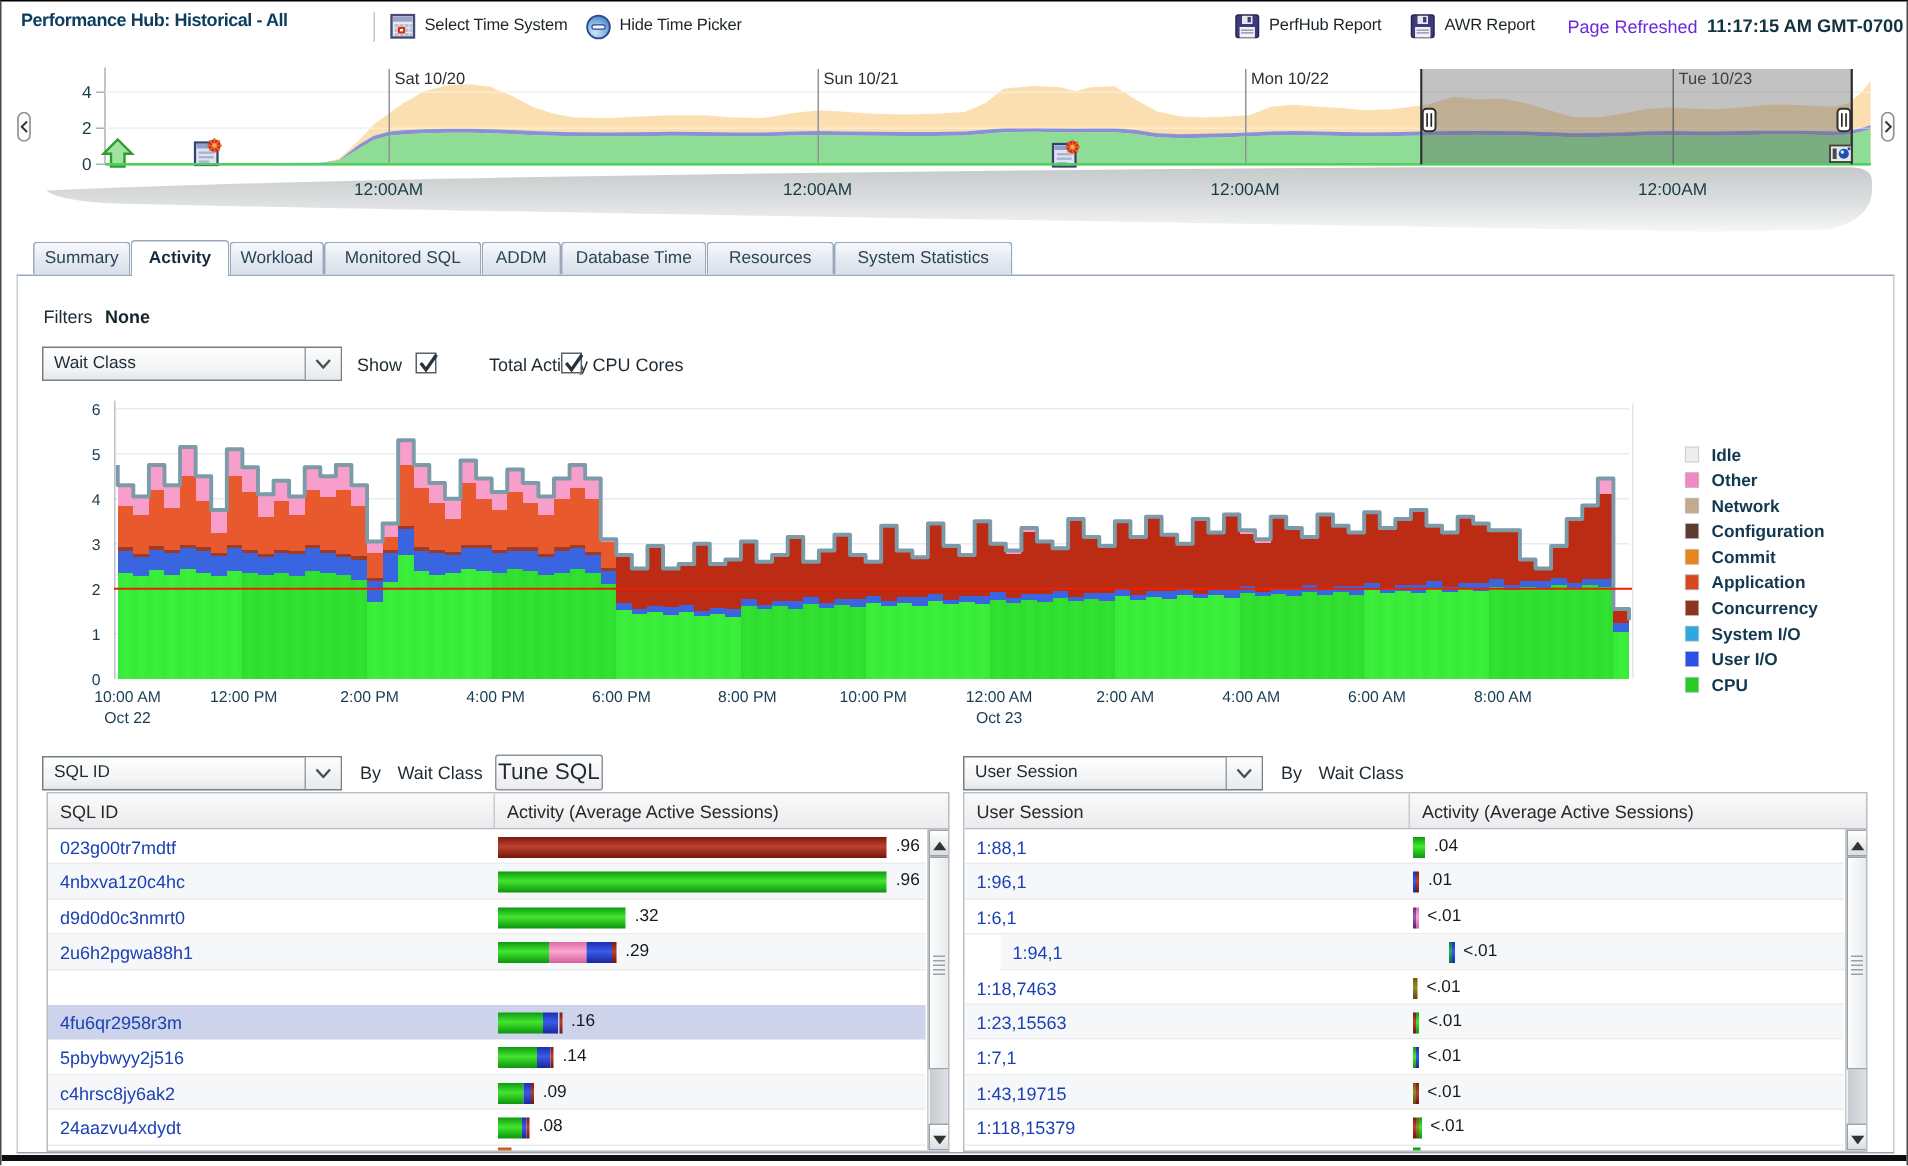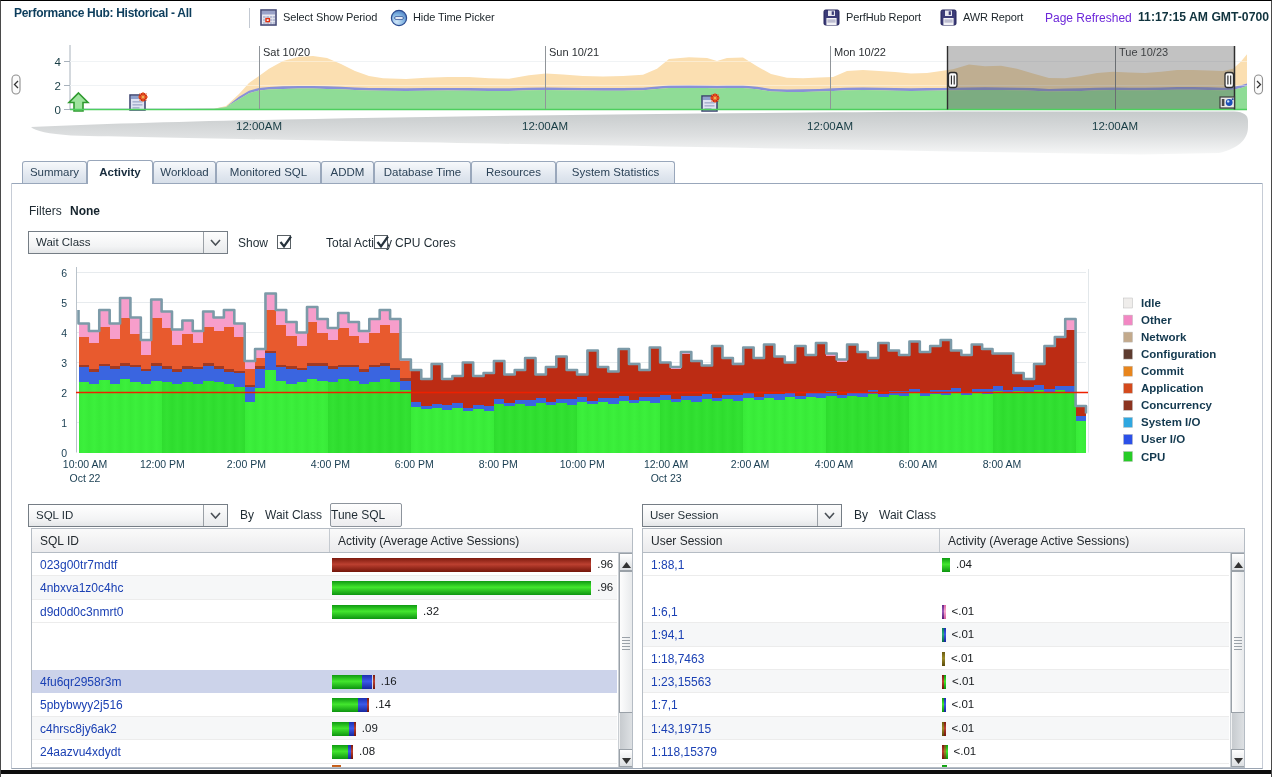--- a/index.html
+++ b/index.html
@@ -26,21 +26,21 @@
 #botbar { position:absolute; left:0; top:769px; width:1272px; height:4px; background:#0d0d0d; }
 
 .lbl { font-size:12px; color:#1f2b33; }
 .sel { position:absolute; height:23px; border:1px solid #757d85; background:linear-gradient(#fff,#f2f3f4 70%,#e4e6e8); font-size:11.5px; color:#1f2b33; }
 .sel .txt { position:absolute; left:7px; top:4px; }
 .sel .arr { position:absolute; right:0; top:0; width:24px; height:21px; border-left:1px solid #9aa0a6;
   background:linear-gradient(#fdfdfd,#e8eaec); text-align:center; font-size:10px; color:#444; line-height:21px; }
 .cb { position:absolute; width:14px; height:14px; border:1px solid #5a6166; background:#fff; }
 .cb svg { position:absolute; left:0px; top:-2px; }
 .btn { position:absolute; height:24px; border:1px solid #8d949c; border-radius:2px;
-  background:linear-gradient(#fefefe,#ececee); font-size:12px; color:#1f2b33; }
+  background:linear-gradient(#fefefe,#ececee); font-size:15px; color:#1f2b33; text-align:center; }
 
 .grid { position:absolute; border:1px solid #b5bcc4; background:#fff; }
 .ghead { position:absolute; left:0; top:0; right:0; height:24px; background:linear-gradient(#fafafa,#ebebed);
   border-bottom:1px solid #b5bcc4; font-size:12px; color:#23292e; }
 .ghead .c2 { position:absolute; top:0; bottom:0; border-left:1px solid #c5cad0; }
 .ghead span { position:absolute; top:5px; left:8px; white-space:nowrap; }
 .grow { position:absolute; left:0; height:24px; border-bottom:1px solid #ececec; font-size:12px; }
 .grow .lk { position:absolute; left:8px; top:5px; color:#1b41b4; white-space:nowrap; }
 .grow .val { position:absolute; top:5px; font-size:11.5px; color:#16191c; }
 .bseg { position:absolute; top:0; height:14px; }
@@ -73,21 +73,21 @@
   <rect x="3" y="10" width="2.6" height="2.2"></rect>
         <rect x="9.8" y="10" width="2.6" height="2.2"></rect>
         <rect x="13" y="10" width="2" height="2.2"></rect>
   <rect x="3" y="13" width="2.6" height="2"></rect>
         <rect x="6.4" y="13" width="2.6" height="2"></rect>
         <rect x="9.8" y="13" width="2.6" height="2"></rect>
         <rect x="13" y="13" width="2" height="2"></rect>
  </g>
  <rect x="6" y="9.6" width="3.4" height="3" fill="#fff" stroke="#e03010" stroke-width="1.4"></rect>
 </svg>
-<div class="abs hbtn" style="left:282px">Select Show Period</div>
+<div class="abs hbtn" style="left:282px">Select Time System</div>
 <svg class="abs hico" style="left:389px" width="18" height="18" viewBox="0 0 18 18">
  <defs>
         <radialGradient id="hcirc" cx="0.35" cy="0.75" r="0.9">
   <stop offset="0" stop-color="#cfe5f8"></stop>
           <stop offset="0.55" stop-color="#7fb2e0"></stop>
           <stop offset="1" stop-color="#3a6ab8"></stop>
  </radialGradient>
       </defs>
  <circle cx="9" cy="9" r="7.6" fill="url(#hcirc)" stroke="#2a4a90" stroke-width="1.2"></circle>
  <rect x="4.6" y="7.6" width="8.8" height="2.8" rx="1.4" fill="#f4f8ff" stroke="#2a4a90" stroke-width="0.8"></rect>
@@ -268,20 +268,28 @@
 <div class="grow" style="top:47.4px;width:585px;height:23.4px;background:#f6f7f8;">
 <span class="lk">4nbxva1z0c4hc</span>
 <div class="bseg" style="left:300.0px;top:5px;width:259.2px;background:linear-gradient(#0f9a12,#43e62e 45%,#0d9410);"></div>
 <span class="val" style="left:565.2px;">.96</span>
 </div>
 <div class="grow" style="top:70.8px;width:585px;height:23.4px;background:#ffffff;">
 <span class="lk">d9d0d0c3nmrt0</span>
 <div class="bseg" style="left:300.0px;top:5px;width:85.0px;background:linear-gradient(#0f9a12,#43e62e 45%,#0d9410);"></div>
 <span class="val" style="left:391.1px;">.32</span>
 </div>
+<div class="grow" style="top:94.2px;width:585px;height:23.4px;background:#f6f7f8;">
+<span class="lk">2u6h2pgwa88h1</span>
+<div class="bseg" style="left:300.0px;top:5px;width:33.8px;background:linear-gradient(#0f9a12,#43e62e 45%,#0d9410);"></div>
+<div class="bseg" style="left:333.8px;top:5px;width:25.6px;background:linear-gradient(#e06aa8,#f8a8cf 45%,#d65f9e);"></div>
+<div class="bseg" style="left:359.4px;top:5px;width:16.2px;background:linear-gradient(#1c2fb0,#3c5ae8 45%,#17289e);"></div>
+<div class="bseg" style="left:375.6px;top:5px;width:3.2px;background:linear-gradient(#7c1a0e,#bc4030 45%,#73150a);"></div>
+<span class="val" style="left:384.8px;">.29</span>
+</div>
 <div class="grow" style="top:141.0px;width:585px;height:33px;background:#ccd3ea;">
 <span class="lk">4fu6qr2958r3m</span>
 <div class="bseg" style="left:300.0px;top:5px;width:29.7px;background:linear-gradient(#0f9a12,#43e62e 45%,#0d9410);"></div>
 <div class="bseg" style="left:329.7px;top:5px;width:10.8px;background:linear-gradient(#1c2fb0,#3c5ae8 45%,#17289e);"></div>
 <div class="bseg" style="left:340.5px;top:5px;width:2.2px;background:linear-gradient(#7c1a0e,#bc4030 45%,#73150a);"></div>
 <span class="val" style="left:348.7px;">.16</span>
 </div>
 <div class="grow" style="top:164.4px;width:585px;height:23.4px;background:#ffffff;">
 <span class="lk">5pbybwyy2j516</span>
 <div class="bseg" style="left:300.0px;top:5px;width:25.6px;background:linear-gradient(#0f9a12,#43e62e 45%,#0d9410);"></div>
@@ -325,27 +333,33 @@
         <span style="left:8px;">User Session</span>
         <div class="c2" style="left:296px;right:0;">
           <span style="left:8px;">Activity (Average Active Sessions)</span>
         </div>
       </div>
 <div class="grow" style="top:24.0px;width:586px;height:23.4px;background:#ffffff;">
 <span class="lk">1:88,1</span>
 <div class="bseg" style="left:299.0px;top:5px;width:8.0px;background:linear-gradient(#0f9a12,#43e62e 45%,#0d9410);"></div>
 <span class="val" style="left:313.0px;">.04</span>
 </div>
+<div class="grow" style="top:47.4px;width:586px;height:23.4px;background:#f6f7f8;">
+<span class="lk">1:96,1</span>
+<div class="bseg" style="left:299.0px;top:5px;width:2.0px;background:linear-gradient(#1c2fb0,#3c5ae8 45%,#17289e);"></div>
+<div class="bseg" style="left:301.0px;top:5px;width:2.0px;background:linear-gradient(#7c1a0e,#bc4030 45%,#73150a);"></div>
+<span class="val" style="left:309.0px;">.01</span>
+</div>
 <div class="grow" style="top:70.8px;width:586px;height:23.4px;background:#ffffff;">
 <span class="lk">1:6,1</span>
 <div class="bseg" style="left:299.0px;top:5px;width:2.0px;background:linear-gradient(#6a2a8a,#9a5ab8 45%,#5a1a7a);"></div>
 <div class="bseg" style="left:301.0px;top:5px;width:1.5px;background:linear-gradient(#e06aa8,#f8a8cf 45%,#d65f9e);"></div>
 <span class="val" style="left:308.5px;">&lt;.01</span>
 </div>
-<div class="grow" style="top:94.2px;width:586px;height:23.4px;background:#f6f7f8;">
+<div class="grow" style="top:94.2px;width:586px;height:23.4px;background:#f6f7f8;margin-left:24px;">
 <span class="lk">1:94,1</span>
 <div class="bseg" style="left:299.0px;top:5px;width:2.0px;background:linear-gradient(#0a7a5a,#2aaa7a 45%,#086a4a);"></div>
 <div class="bseg" style="left:301.0px;top:5px;width:1.5px;background:linear-gradient(#1c2fb0,#3c5ae8 45%,#17289e);"></div>
 <span class="val" style="left:308.5px;">&lt;.01</span>
 </div>
 <div class="grow" style="top:117.6px;width:586px;height:23.4px;background:#ffffff;">
 <span class="lk">1:18,7463</span>
 <div class="bseg" style="left:299.0px;top:5px;width:3.0px;background:linear-gradient(#6a5a10,#9a8a28 45%,#5a4a0a);"></div>
 <span class="val" style="left:308.0px;">&lt;.01</span>
 </div>

